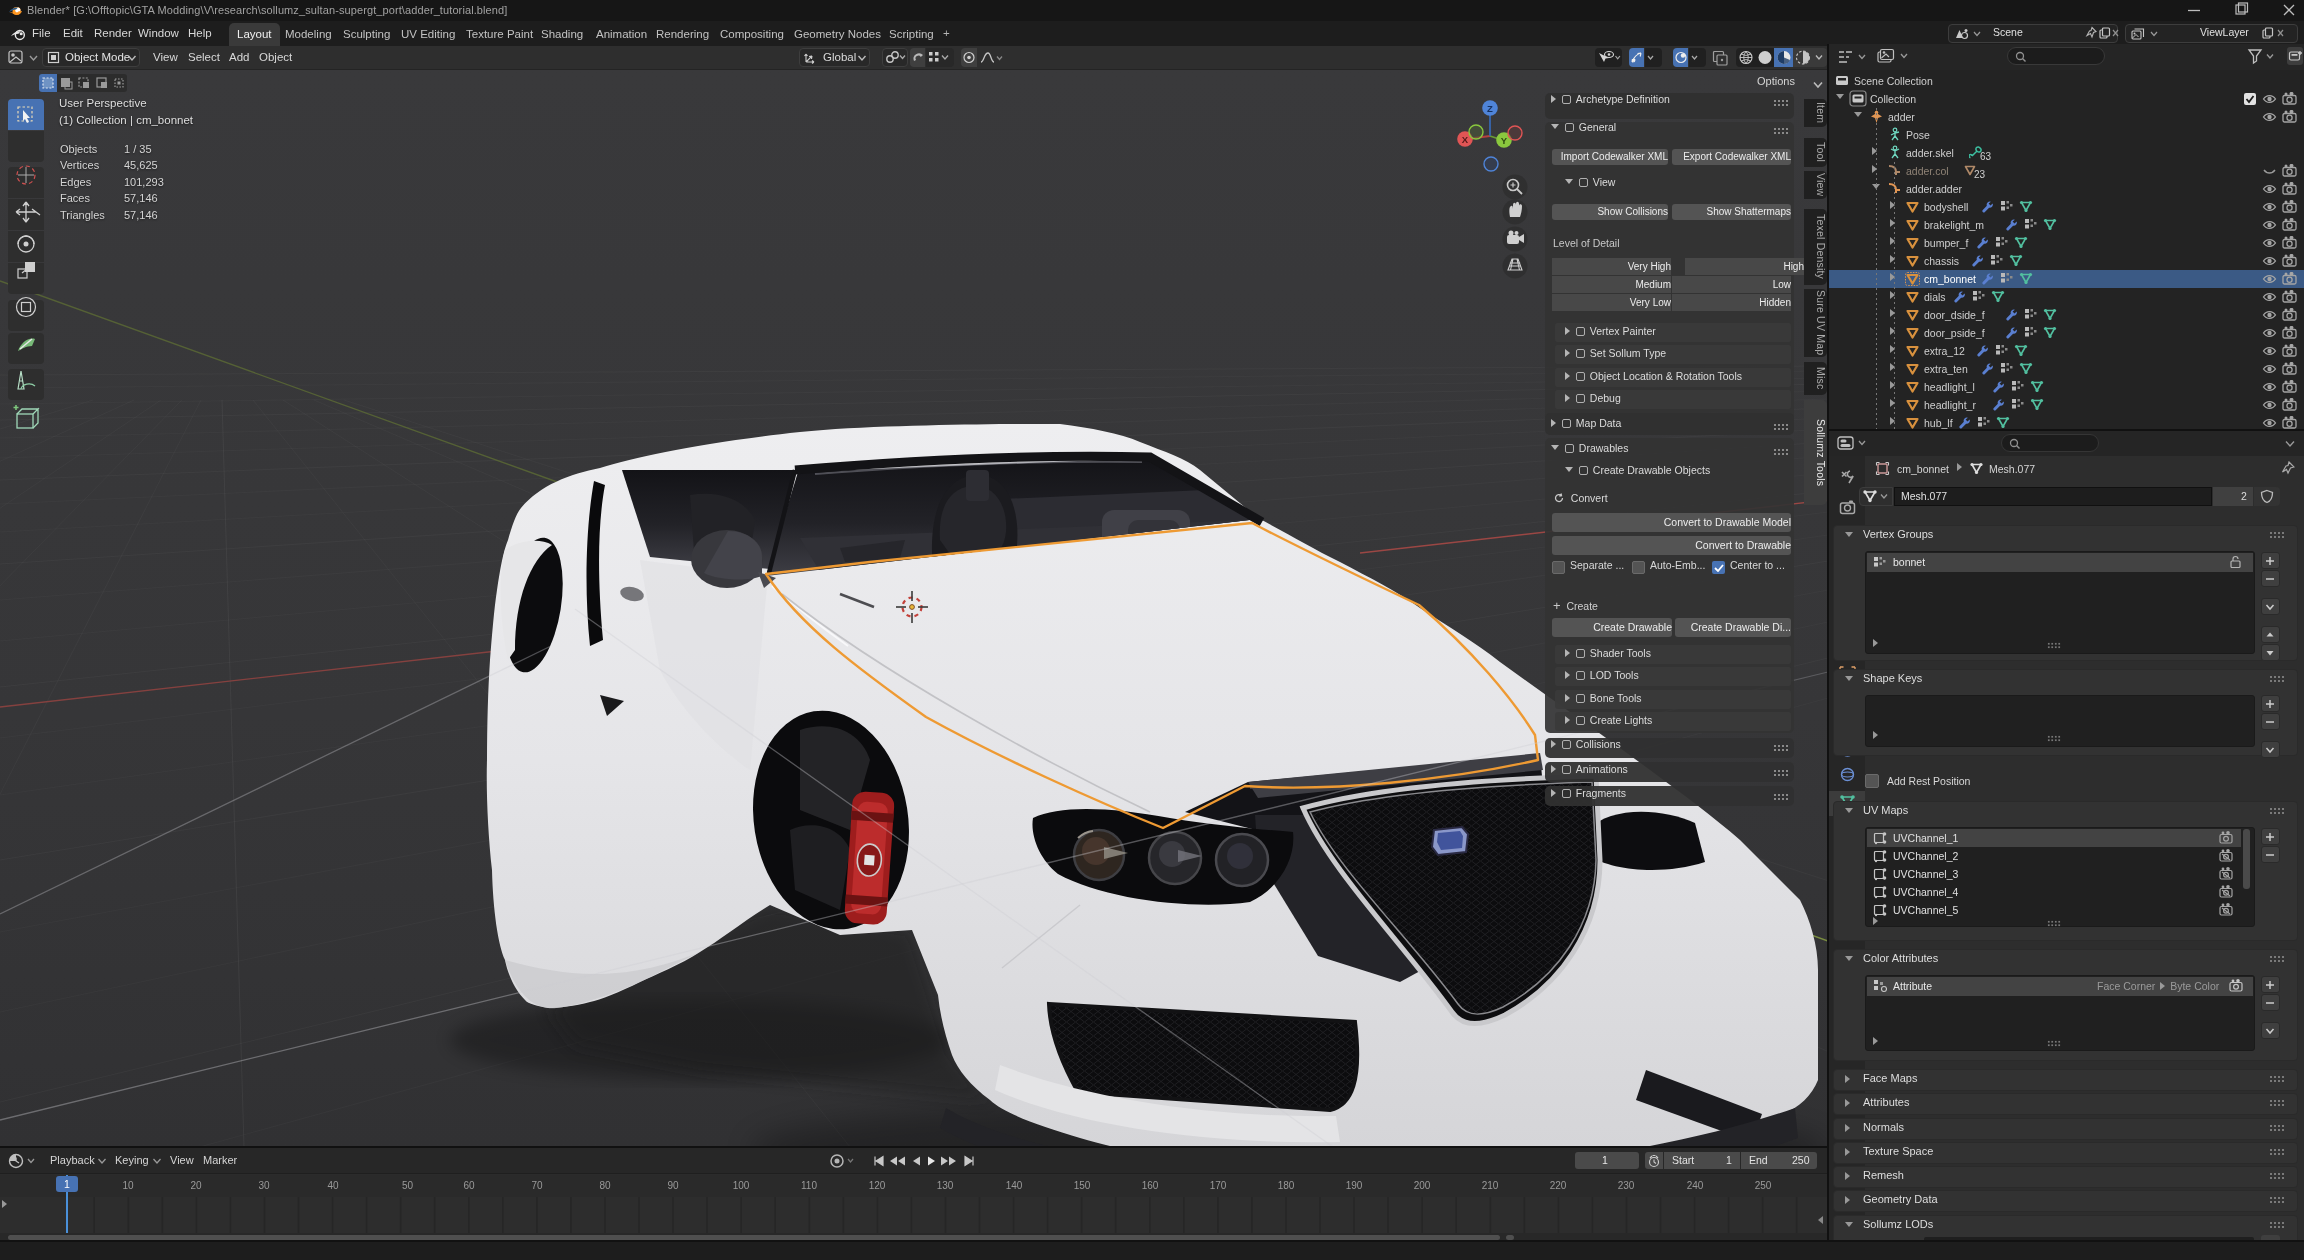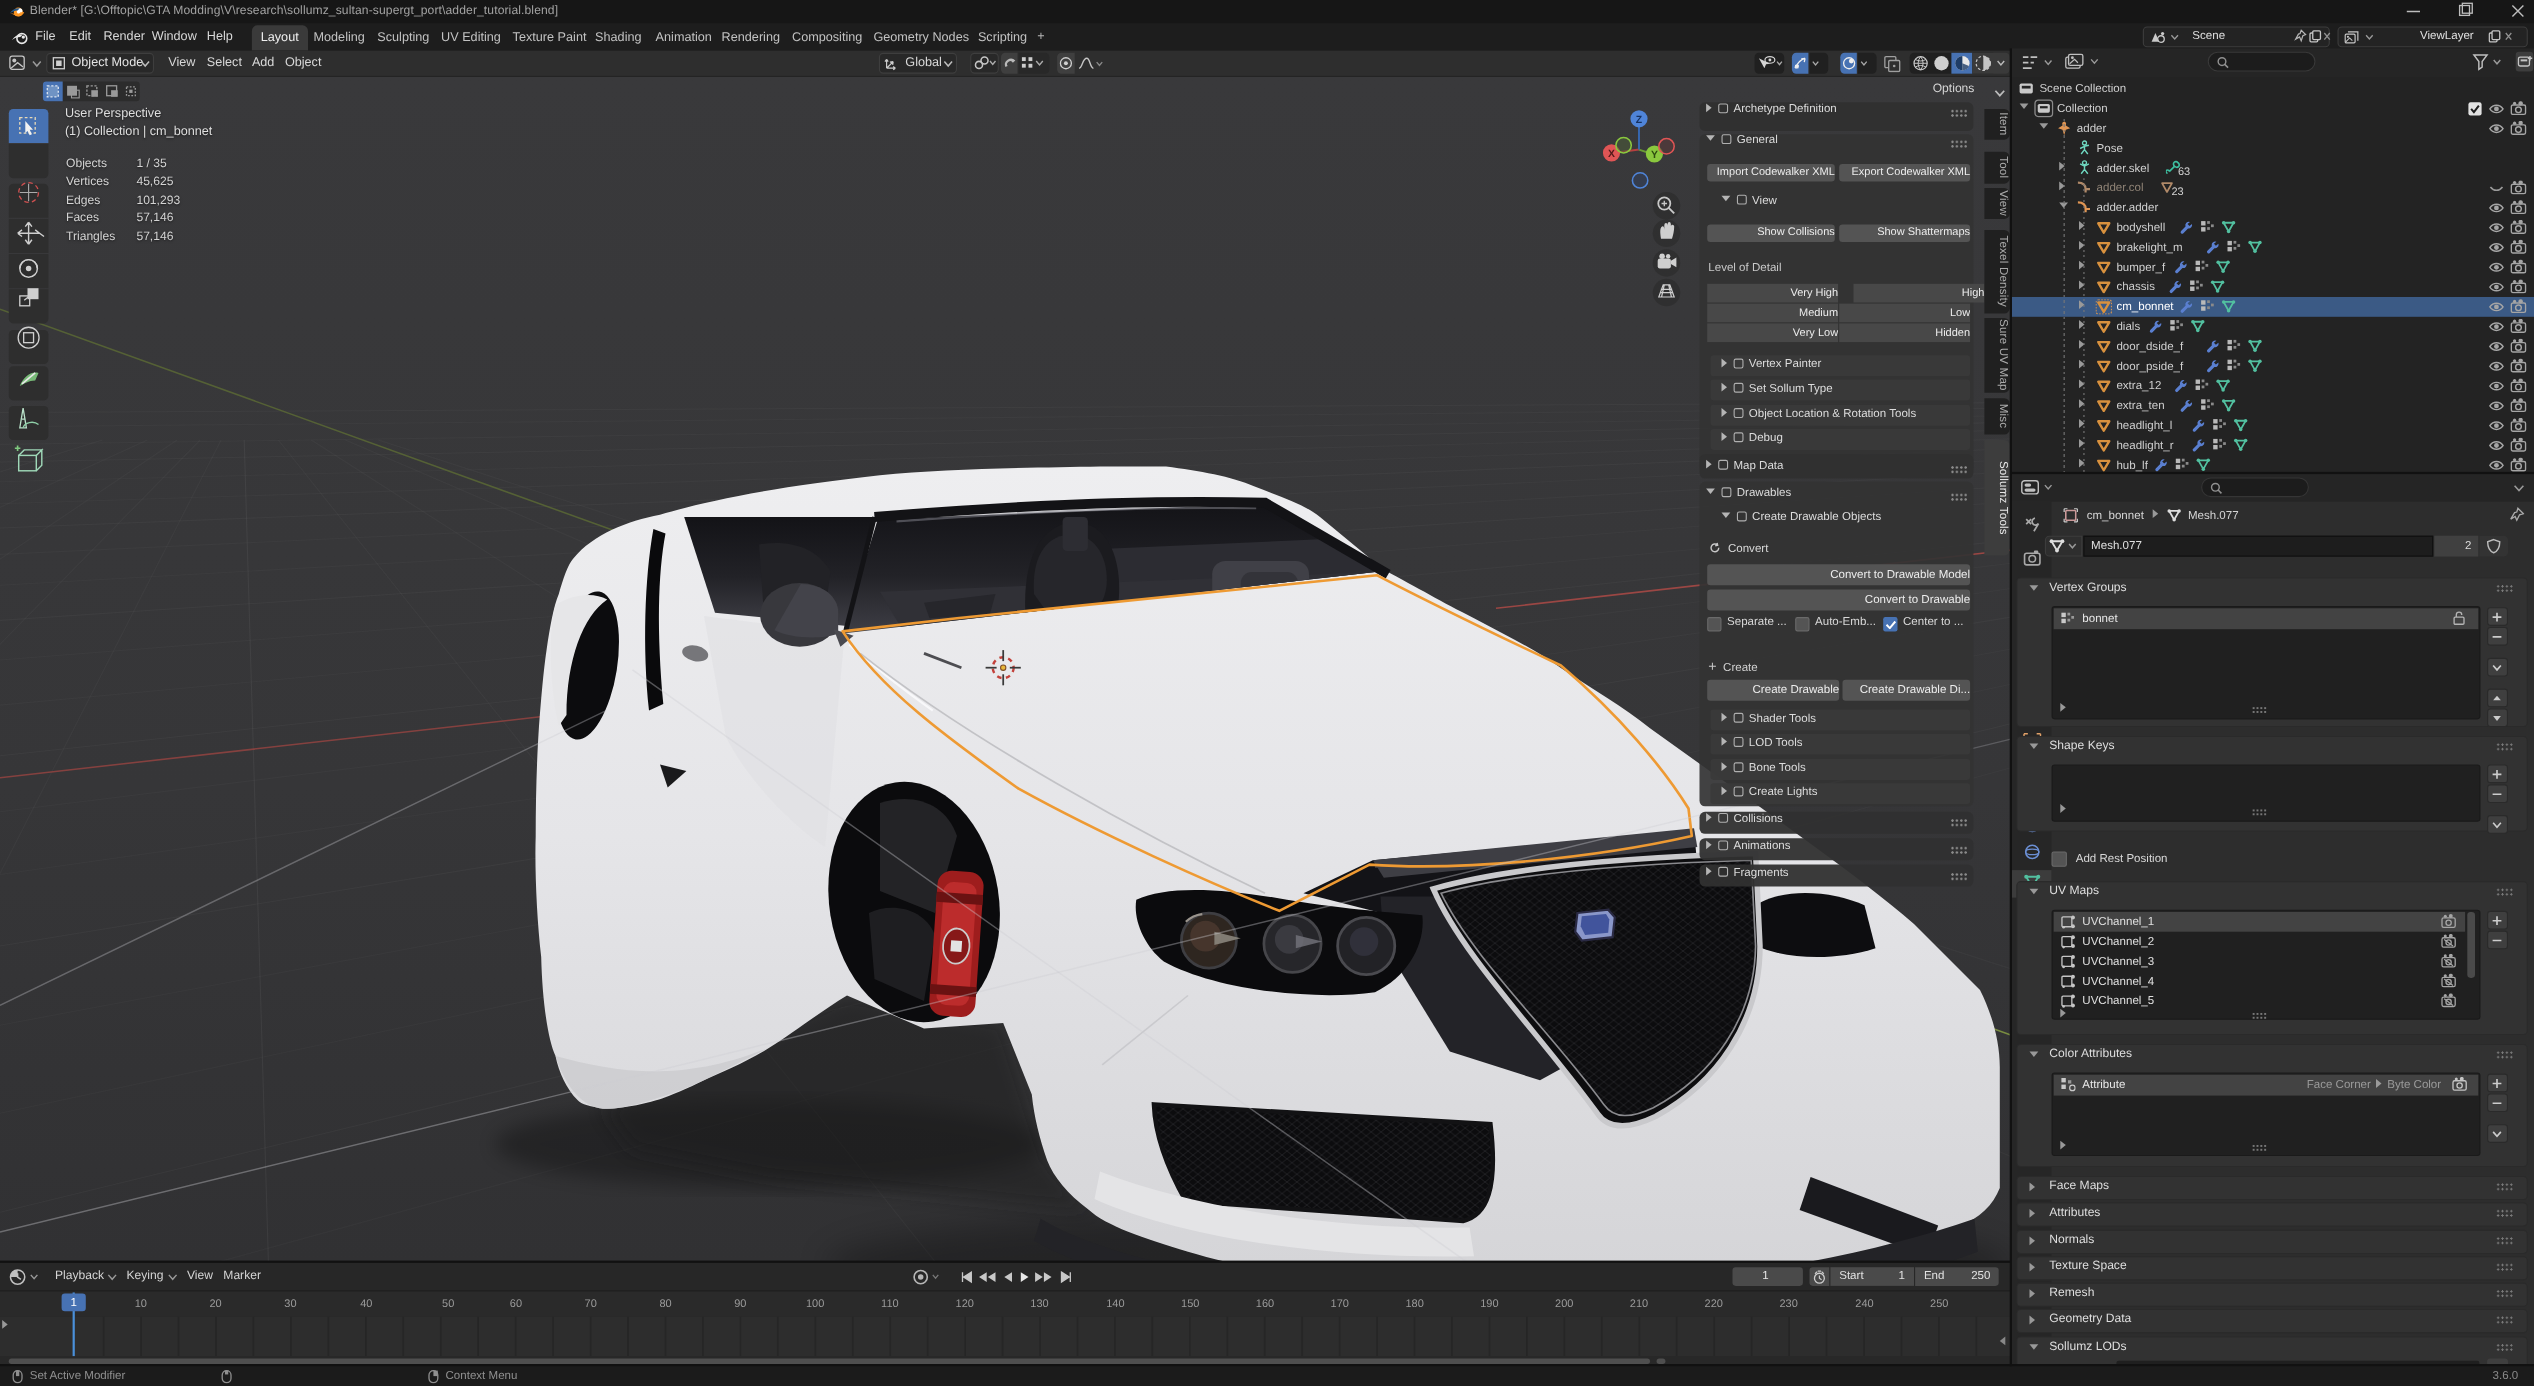--- a/index.html
+++ b/index.html
@@ -1561,34 +1561,17 @@
 <div class="abs" style="left:1683px;top:32px;width:24px;text-align:center;color:#9a9a9a;font-size:10px">240</div>
 <div class="abs" style="left:1751px;top:32px;width:24px;text-align:center;color:#9a9a9a;font-size:10px">250</div>
 <div class="abs" style="left:66px;top:27px;width:2px;height:58px;background:#4a90d9"></div>
 <div class="abs" style="left:56px;top:28px;width:22px;height:16px;background:#4772b3;border-radius:3px;color:#fff;font-size:10.5px;text-align:center;line-height:16px">1</div>
 <div class="abs" style="left:2px;top:52px;color:#888;font-size:9px"><i class="tr" style="border-left-color:#999"></i></div>
 <div class="abs" style="left:0;top:85px;width:1828px;height:9px;background:#282828"></div>
 <div class="abs" style="left:8px;top:87px;width:1492px;height:5px;background:#4f4f4f;border-radius:2.5px"></div>
 <div class="abs" style="left:1506px;top:87px;width:8px;height:5px;background:#4f4f4f;border-radius:2.5px"></div>
 <div class="abs" style="left:1818px;top:62px"><i class="tl"></i></div>
 </div>
-  <div id="statusbar" class="abs">
-<svg class="abs" style="left:10px;top:3px" width="12" height="13" viewBox="0 0 12 13">
-        <rect x="2" y="1" width="8" height="11" rx="4" fill="none" stroke="#8f8f8f" stroke-width="1.2"></rect>
-        <rect x="4.5" y="1" width="3" height="5" fill="#8f8f8f"></rect>
-      </svg>
-<div class="abs" style="left:27px;top:3px">Set Active Modifier</div>
-<svg class="abs" style="left:200px;top:3px" width="12" height="13" viewBox="0 0 12 13">
-        <rect x="2" y="1" width="8" height="11" rx="4" fill="none" stroke="#8f8f8f" stroke-width="1.2"></rect>
-        <rect x="4.5" y="1" width="3" height="3.5" fill="#8f8f8f"></rect>
-      </svg>
-<svg class="abs" style="left:388px;top:3px" width="12" height="13" viewBox="0 0 12 13">
-        <rect x="2" y="1" width="8" height="11" rx="4" fill="none" stroke="#8f8f8f" stroke-width="1.2"></rect>
-        <rect x="6" y="1" width="4" height="5" fill="#8f8f8f"></rect>
-      </svg>
-<div class="abs" style="left:405px;top:3px">Context Menu</div>
-<div class="abs" style="left:2266px;top:3px;color:#8a8a8a">3.6.0</div>
-</div>
   <div class="vborder" style="left:1827px;top:44px;width:2px;height:1198px"></div>
   <div class="vborder" style="left:1829px;top:429px;width:475px;height:2px"></div>
   <div class="vborder" style="left:0;top:1146px;width:1828px;height:2px"></div>
   <div class="vborder" style="left:0;top:1240px;width:2304px;height:2px"></div>
 </div>
 
 </body></html>

